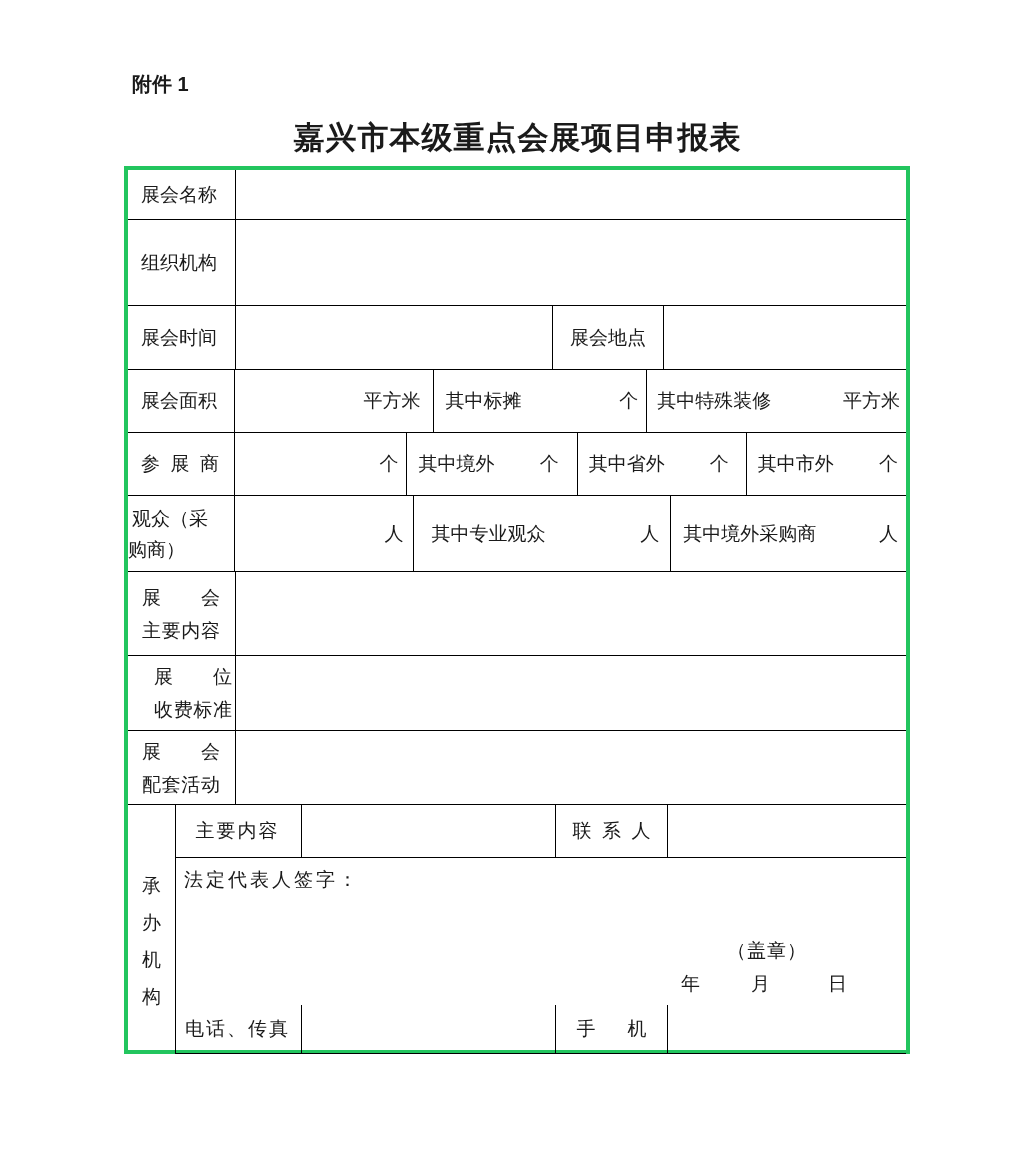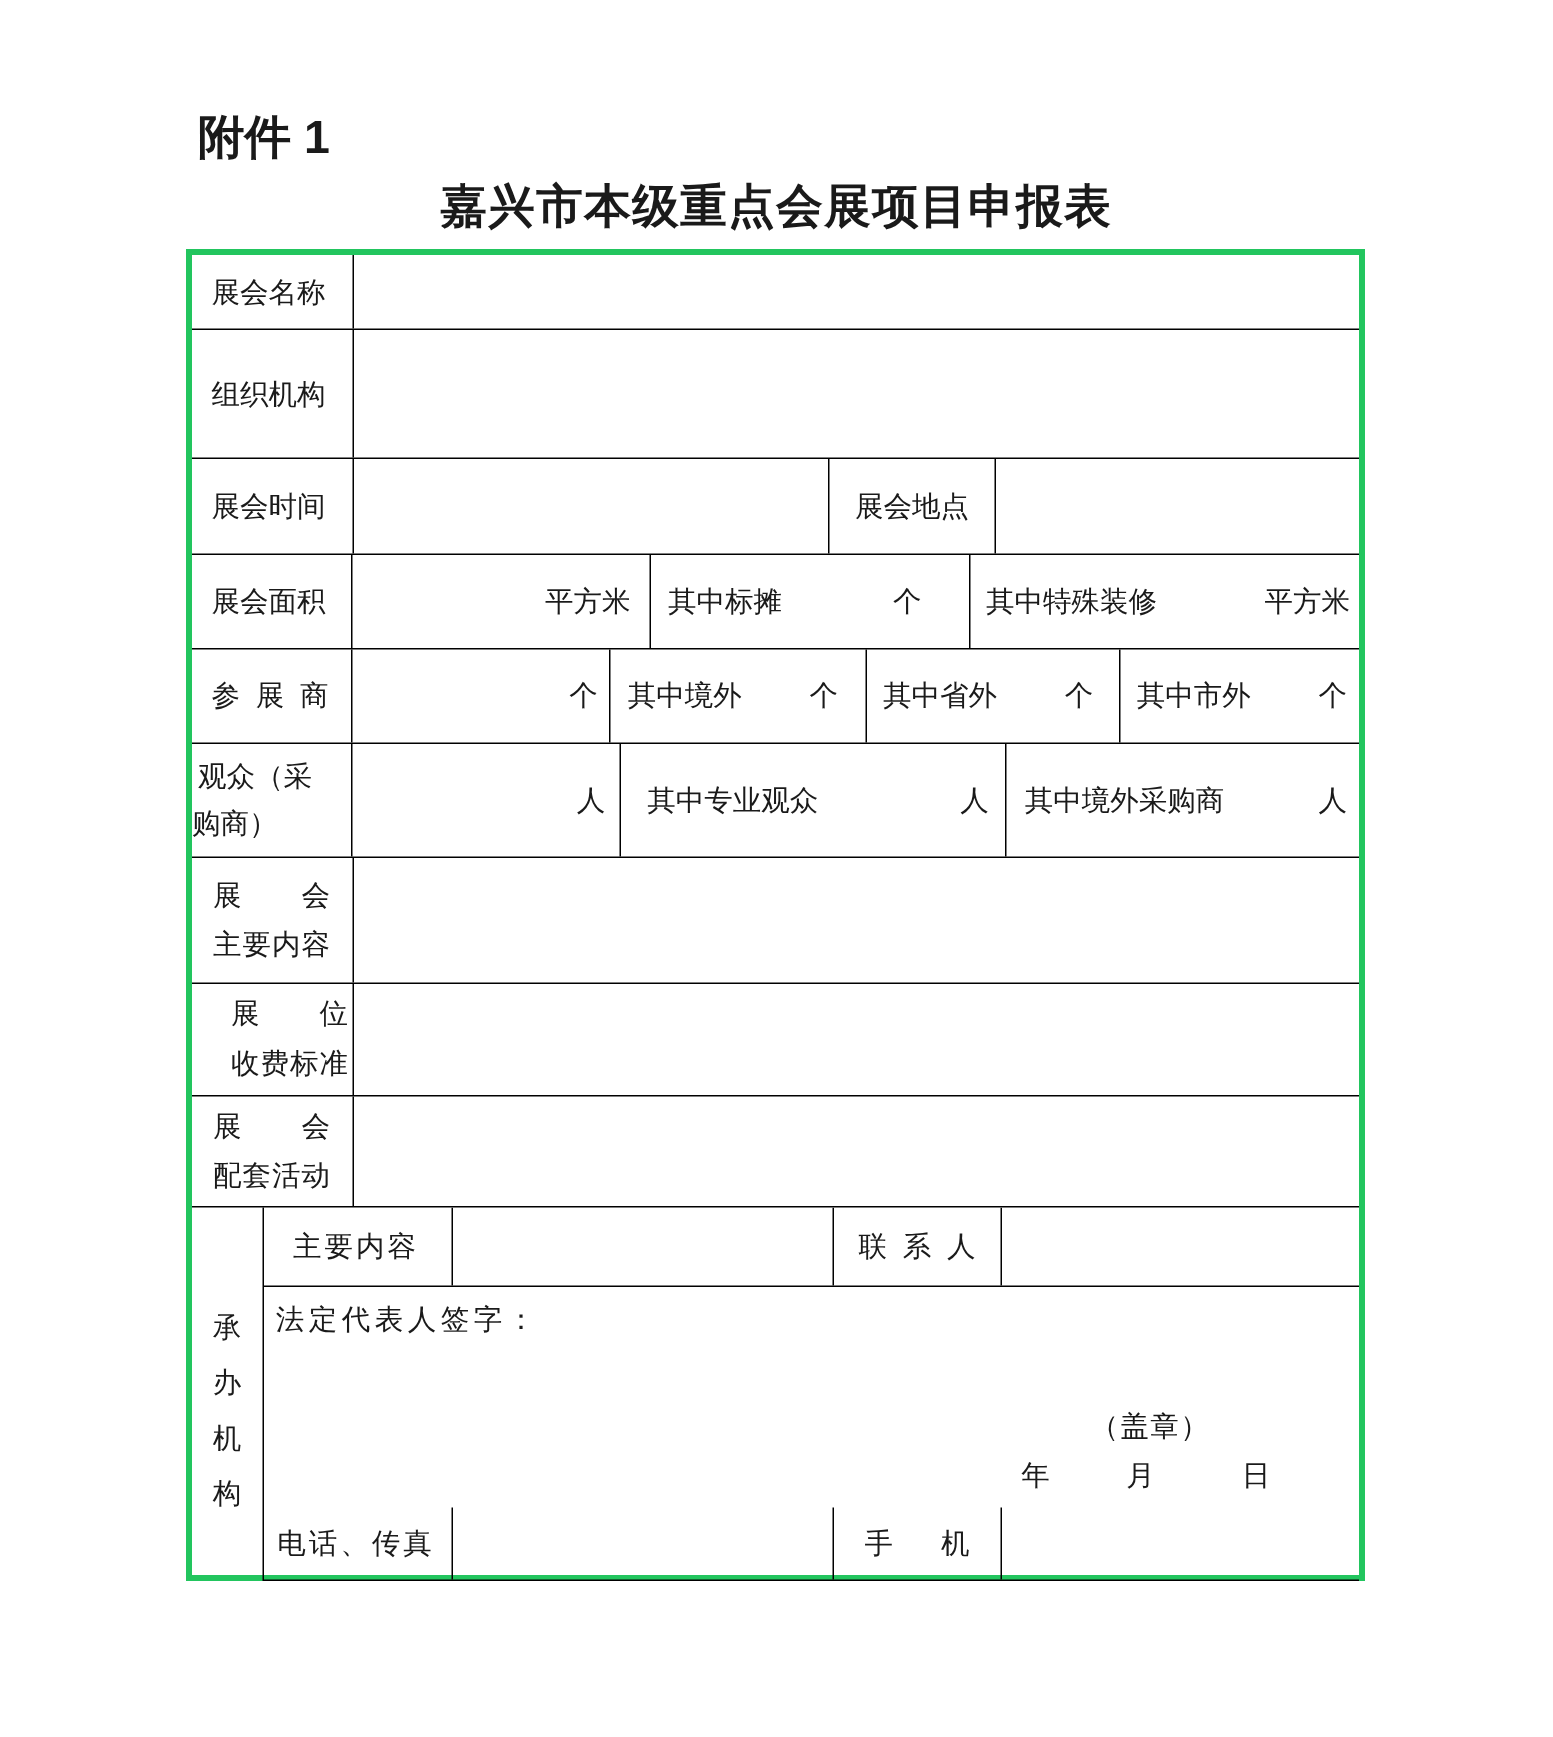--- a/index.html
+++ b/index.html
@@ -5,21 +5,21 @@
   * { box-sizing: border-box; margin: 0; padding: 0; }
   html, body { background: #ffffff; }
   body {
     width: 1035px; height: 1158px;
     position: relative;
     color: #1a1a1a;
     font-family: "Liberation Serif", "DejaVu Serif", serif;
   }
   .attachment {
     position: absolute; left: 132px; top: 71px;
-    font-size: 31px; font-weight: bold;
+    font-size: 20px; font-weight: bold;
     font-family: "Liberation Sans", "DejaVu Sans", sans-serif;
   }
   .doc-title {
     position: absolute; left: 0; top: 117px; width: 1035px;
     text-align: center;
     font-size: 31px; font-weight: bold; letter-spacing: 1px;
     font-family: "Liberation Sans", "DejaVu Sans", sans-serif;
   }
   .form-table {
     position: absolute; left: 124px; top: 166px;
@@ -77,21 +77,21 @@
     <div class="cell" style="width:319px"></div>
     <div class="cell lbl-center" style="width:112px">展会地点</div>
     <div class="cell end" style="width:243px"></div>
   </div>
 
   <div class="row" style="height:63px">
     <div class="cell lbl" style="width:108px">展会面积</div>
     <div class="cell unit-only" style="width:200px;padding-right:13px">
       <span>平方米</span>
     </div>
-    <div class="cell combo" style="width:214px;padding-left:11px;padding-right:32px">
+    <div class="cell combo" style="width:214px;padding-left:11px;padding-right:8px">
       <span>其中标摊</span>
       <span>个</span>
     </div>
     <div class="cell end combo" style="width:260px;padding-left:10px;padding-right:6px">
       <span>其中特殊装修</span>
       <span>平方米</span>
     </div>
   </div>
 
   <div class="row" style="height:63px">

